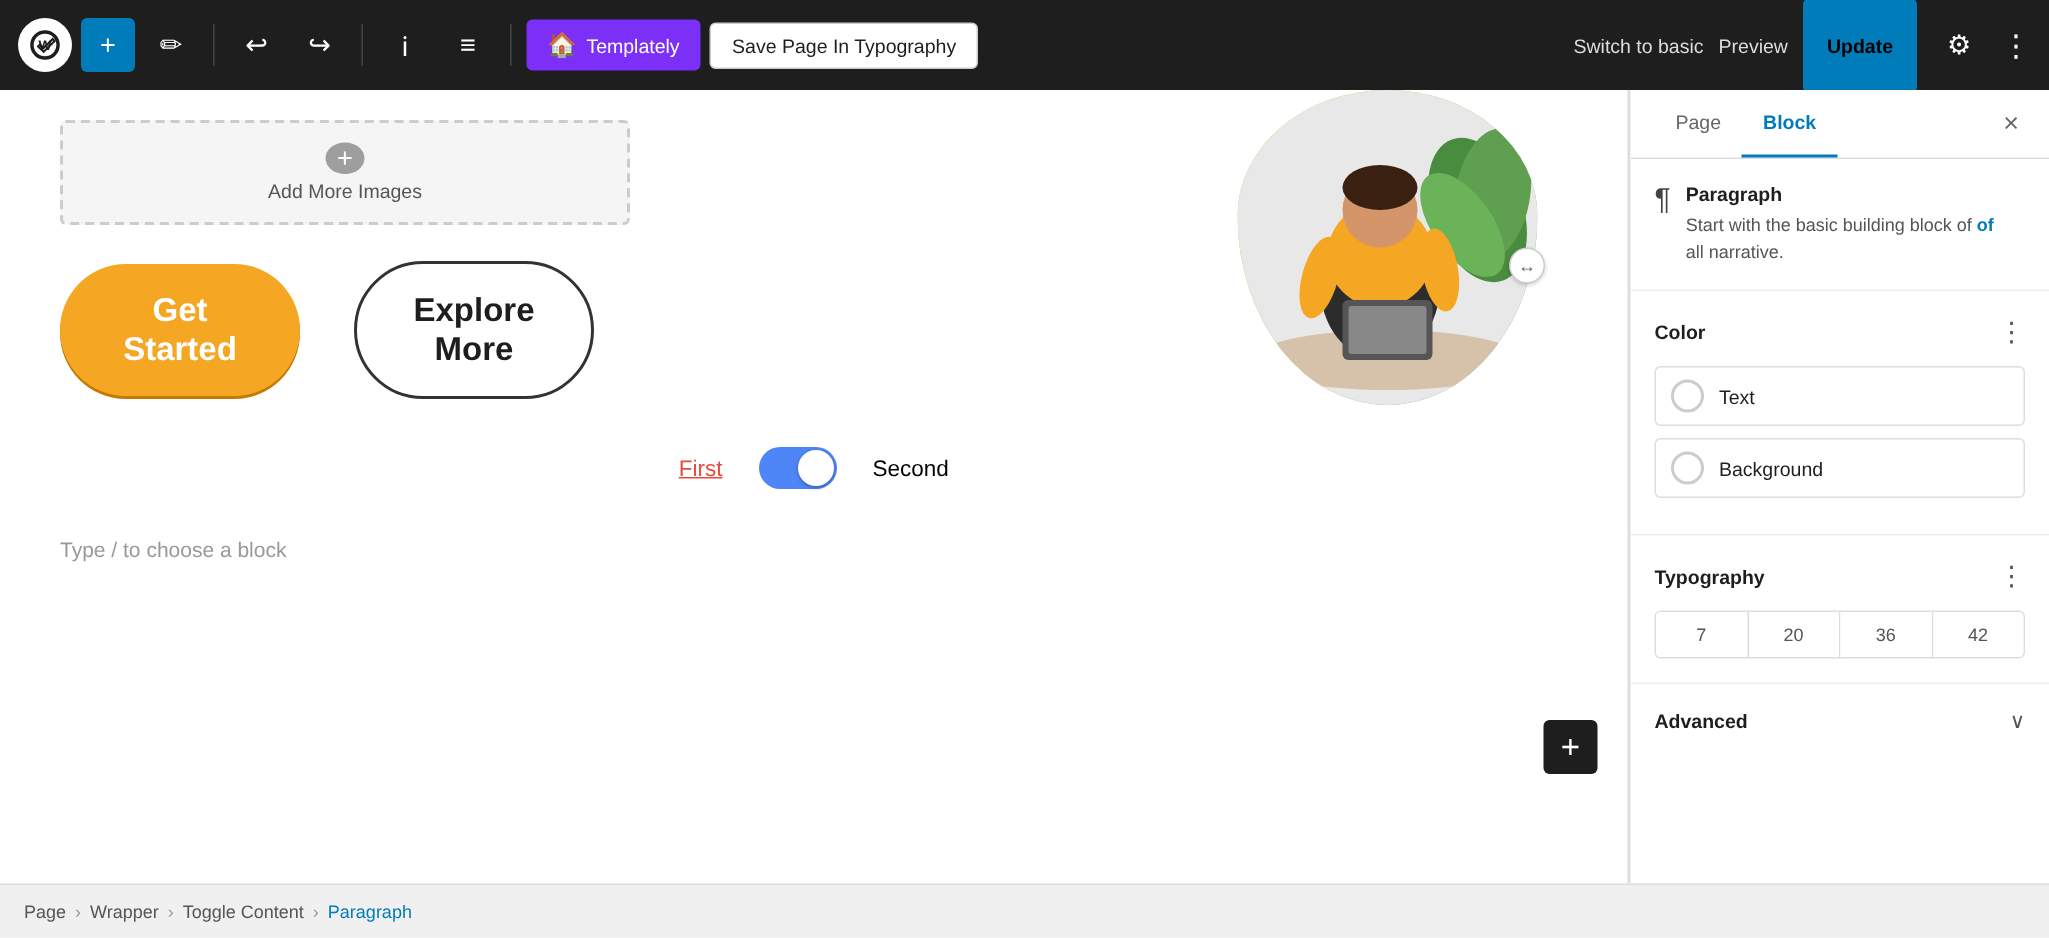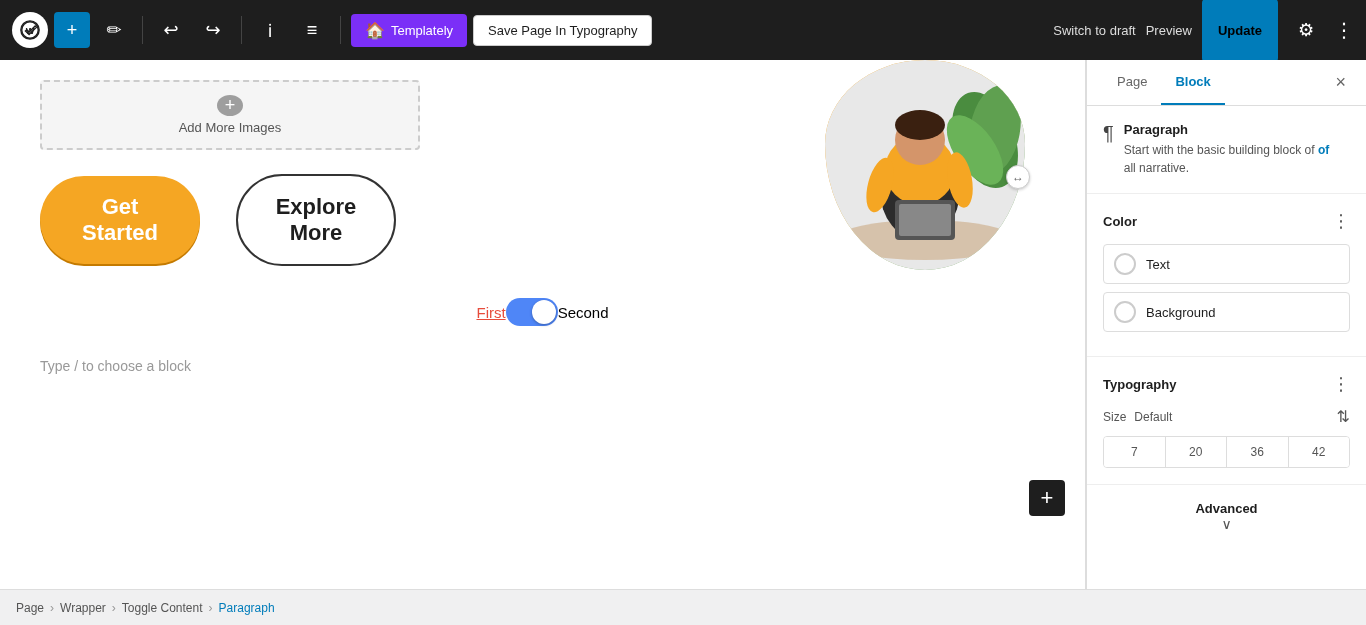--- a/index.html
+++ b/index.html
@@ -94,21 +94,21 @@
       box-shadow: 0 2px 0 #c47a00; min-width: 160px;
     }
     .btn-explore {
       background: #fff; color: #1e1e1e; border: 2px solid #333; border-radius: 50px;
       padding: 18px 32px; font-size: 22px; font-weight: 600; cursor: pointer;
       min-width: 160px;
     }
 
     
     .toggle-row {
-      display: flex; align-items: center; gap: 0; margin-bottom: 24px; justify-content: center;
+      display: flex; align-items: center; gap: 24px; margin-bottom: 24px; justify-content: center;
     }
     .toggle-label-first { color: #e74c3c; font-size: 15px; text-decoration: underline; text-decoration-color: #e74c3c; }
     .toggle-label-second { color: #000000; font-size: 15px; text-decoration-color: #e74c3c; }
     .toggle-switch {
       width: 52px; height: 28px; background: #4f86f7; border-radius: 14px;
       position: relative; cursor: pointer; display: flex; align-items: center;
     }
     .toggle-knob {
       width: 24px; height: 24px; background: #fff; border-radius: 50%;
       position: absolute; right: 2px; box-shadow: 0 1px 3px rgba(0,0,0,0.3);
@@ -184,21 +184,21 @@
     }
     .size-option {
       flex: 1; text-align: center; padding: 8px 4px; font-size: 12px; color: #555;
       cursor: pointer; border-right: 1px solid #ddd; background: #fff;
       border-top: none; border-bottom: none; border-left: none;
     }
     .size-option:last-child { border-right: none; }
 
     .advanced-section { padding: 16px; }
     .advanced-header {
-      display: flex; align-items: center; justify-content: space-between; cursor: pointer; flex-direction: column;
+      display: flex; align-items: center; justify-content: space-between; cursor: pointer;
     }
     .advanced-label { font-size: 13px; font-weight: 600; color: #1e1e1e; }
     .chevron-icon { font-size: 14px; color: #555; }
 
     
     .breadcrumb {
       background: #f0f0f1; border-top: 1px solid #ddd;
       padding: 8px 16px; display: flex; align-items: center; gap: 6px;
       font-size: 12px; color: #555; flex-shrink: 0; height: 36px;
     }
@@ -250,21 +250,21 @@
     <span style="font-size:16px;">🏠</span>
     <span>Templately</span>
   </button>
 
   <button class="save-btn">
     <span>Save Page In Typography</span>
   </button>
 
   <div class="topbar-right">
     <button class="switch-draft">
-      <span>Switch to draft</span>
+      <span>Switch to basic</span>
     </button>
     <button class="preview-btn">
       <span>Preview</span>
     </button>
     <button class="update-btn">
       <span>Update</span>
     </button>
     <button class="gear-btn">
       <span>⚙</span>
     </button>
@@ -391,25 +391,20 @@
         <span class="color-row-label">Background</span>
       </div>
     </div>
 
     <div class="typography-section">
       <div class="typography-header">
         <span class="typography-label">Typography</span>
         <button class="three-dots">⋮</button>
       </div>
 
-      <div class="size-row">
-        <span class="size-label">Size</span>
-        <span class="size-default">Default</span>
-        <span class="size-controls-icon">⇅</span>
-      </div>
 
       <div class="size-options">
         <button class="size-option">
           <span>7</span>
         </button>
         <button class="size-option">
           <span>20</span>
         </button>
         <button class="size-option">
           <span>36</span>

